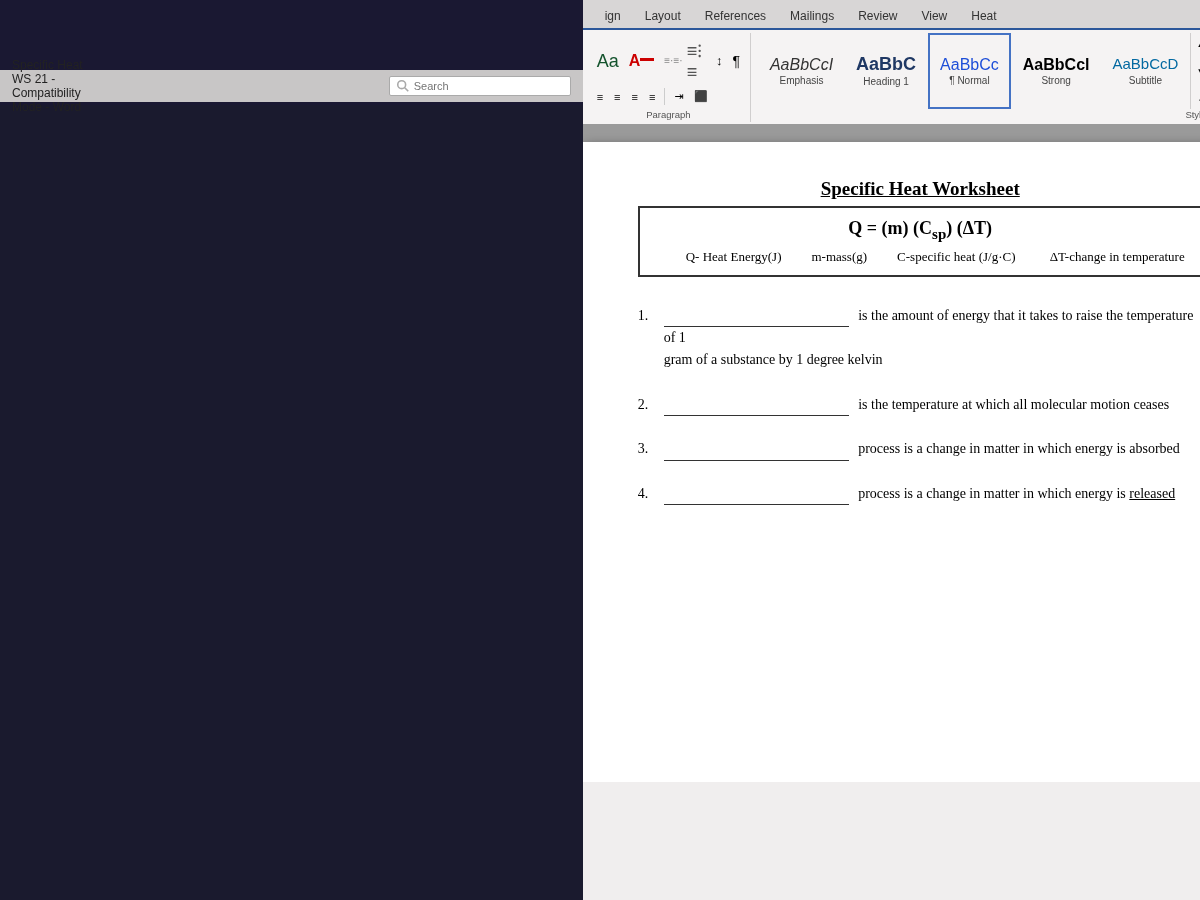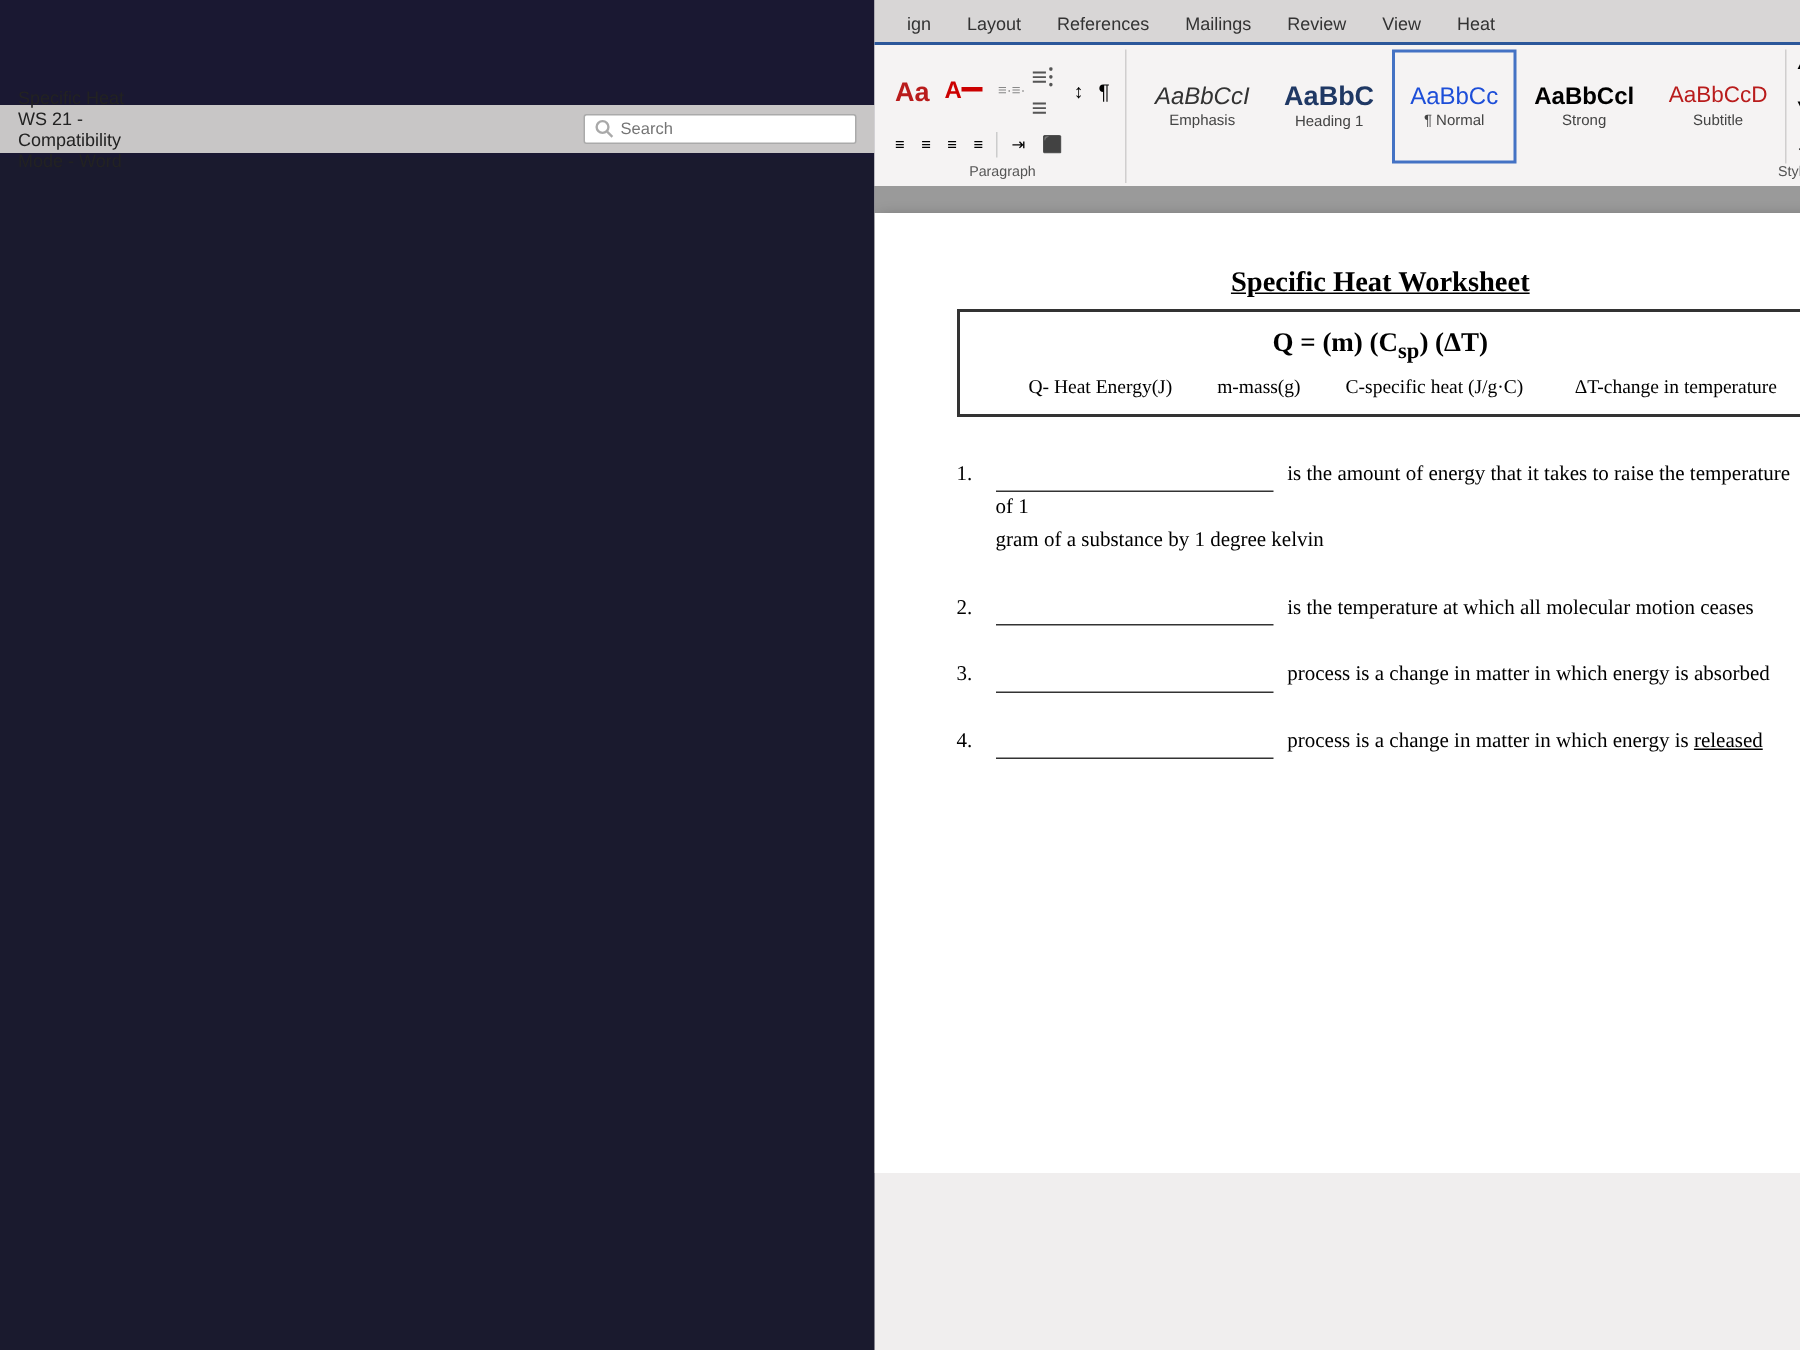--- a/index.html
+++ b/index.html
@@ -133,22 +133,22 @@
       background: transparent;
       padding: 1px 3px;
       cursor: pointer;
       display: flex;
       align-items: center;
       justify-content: center;
     }
 
     .font-aa {
       font-size: 18px;
-      font-weight: bold;
-      color: #b91c1c;
+      font-weight: normal;
+      color: #14532d;
       line-height: 1;
     }
 
     
     .styles-section {
       display: flex;
       flex-direction: column;
       padding: 0 4px 2px;
       flex: 1;
     }
@@ -180,21 +180,21 @@
     .sb-label {
       font-size: 10px;
       color: #444;
       margin-top: 2px;
     }
 
     .sb-preview.emph { font-style: italic; color: #333; }
     .sb-preview.h1 { font-size: 18px; color: #1f3864; font-weight: bold; }
     .sb-preview.norm { color: #1d4ed8; }
     .sb-preview.strong { font-weight: bold; }
-    .sb-preview.sub { color: #b91c1c; font-size: 15px; }
+    .sb-preview.sub { color: #0369a1; font-size: 15px; }
 
     .styles-name-row {
       font-size: 9.5px;
       color: #555;
       text-align: right;
     }
 
     
     .styles-arrows {
       display: flex;

